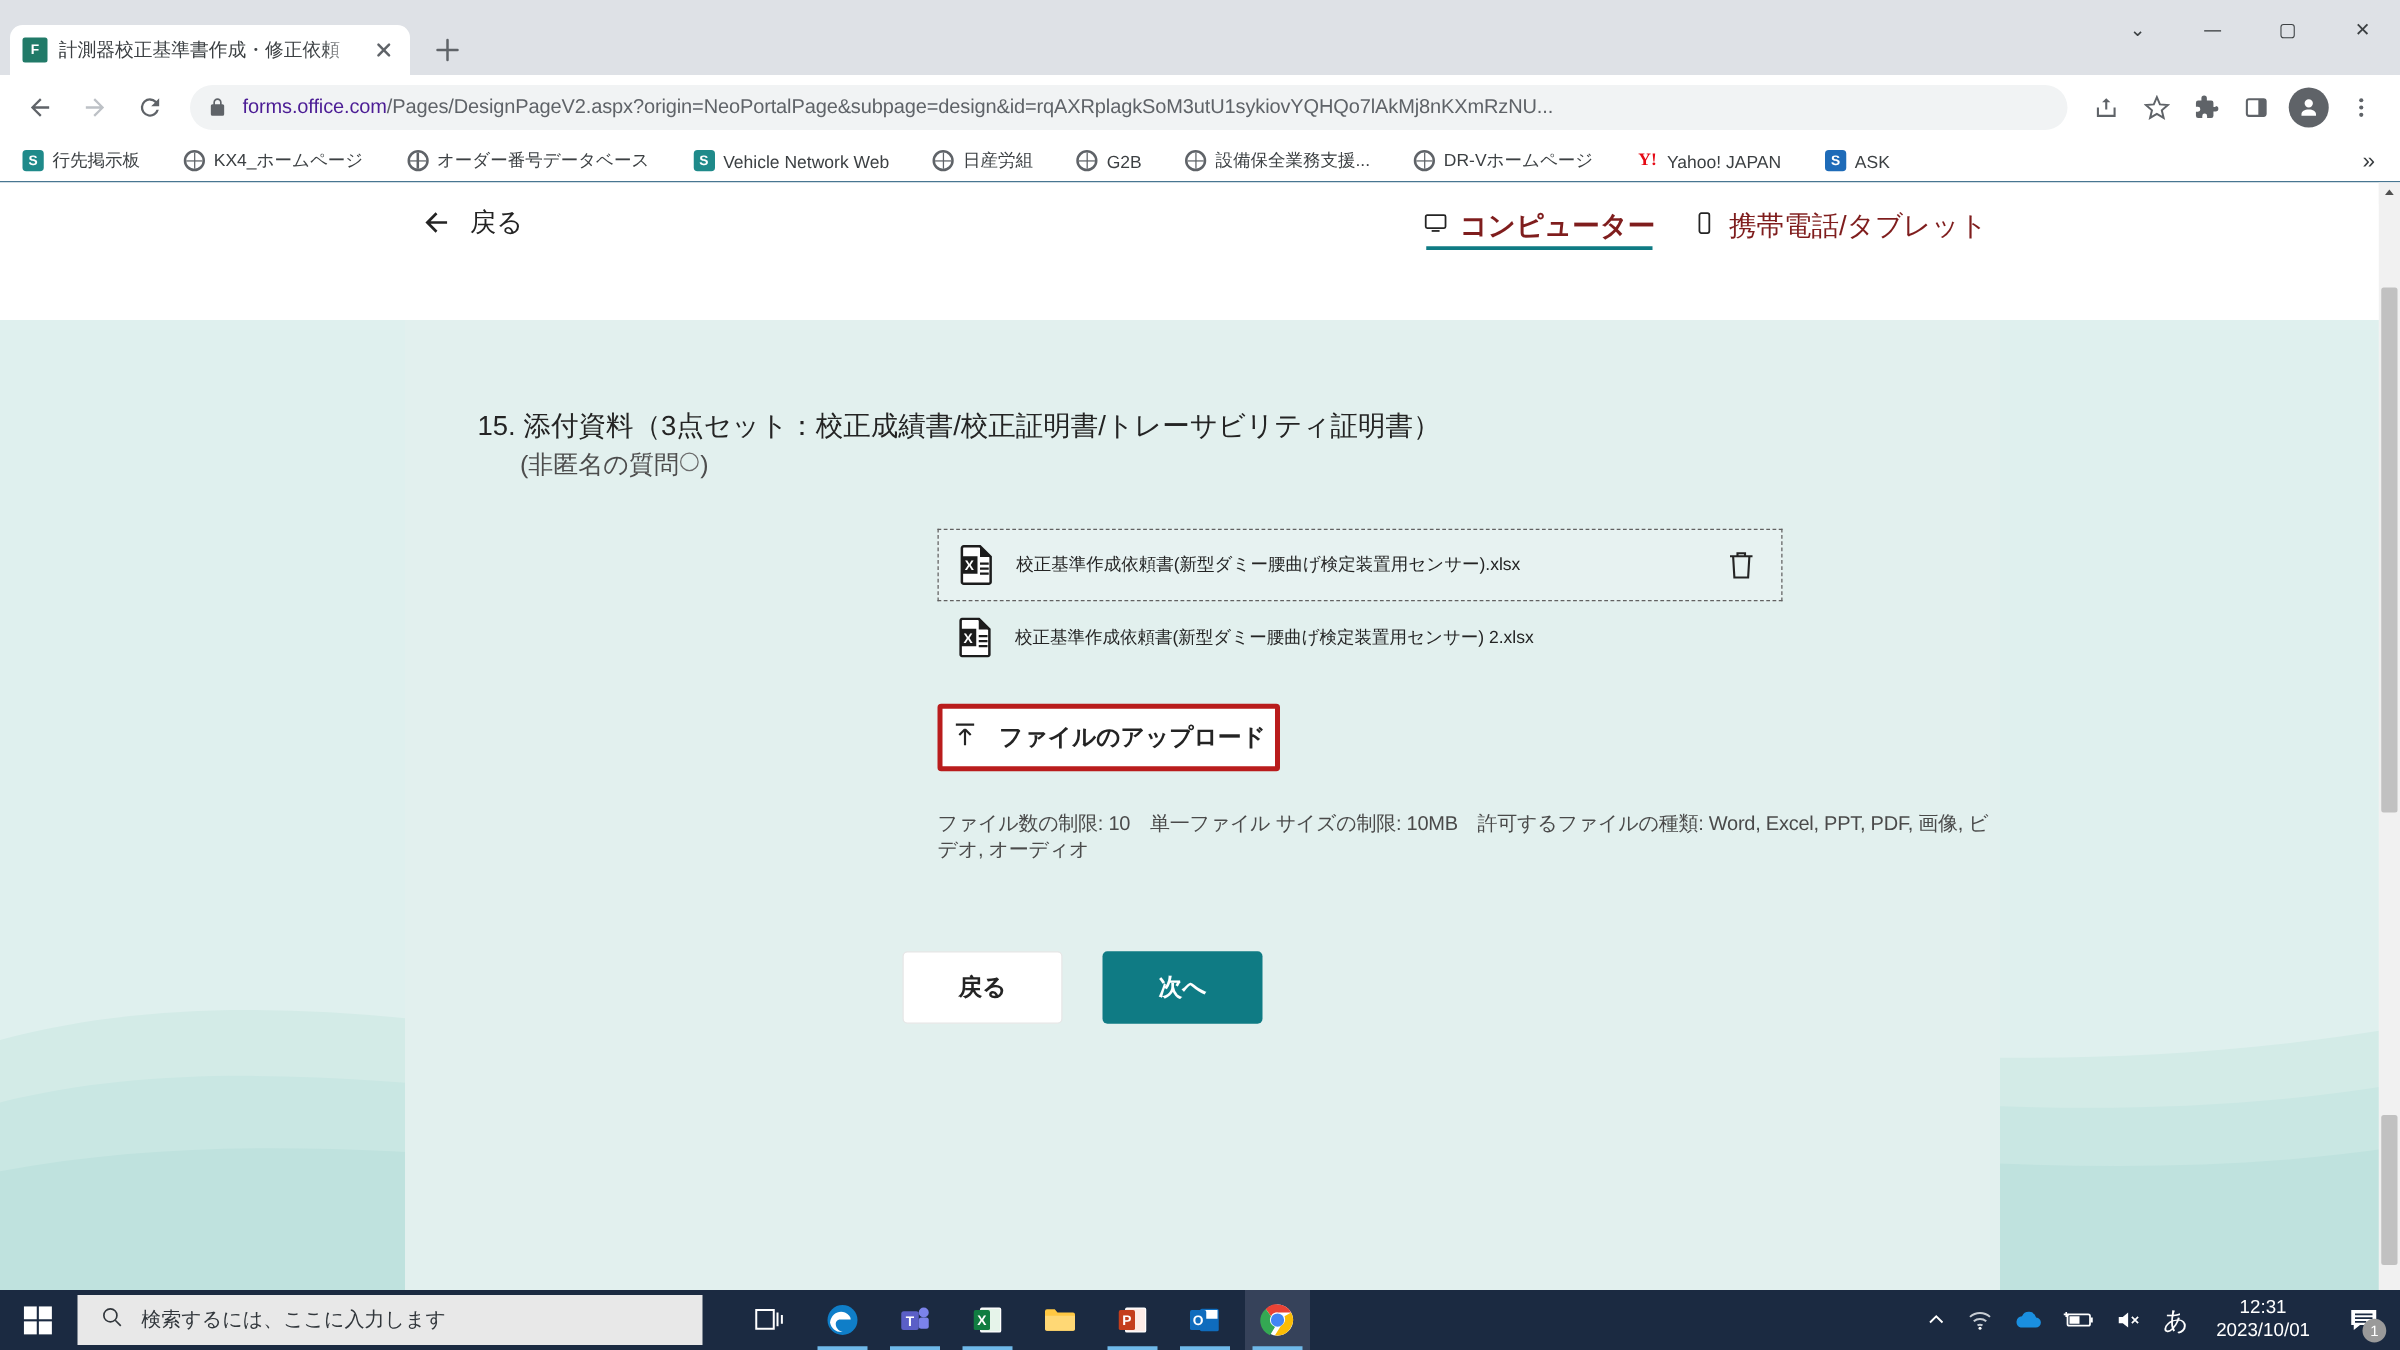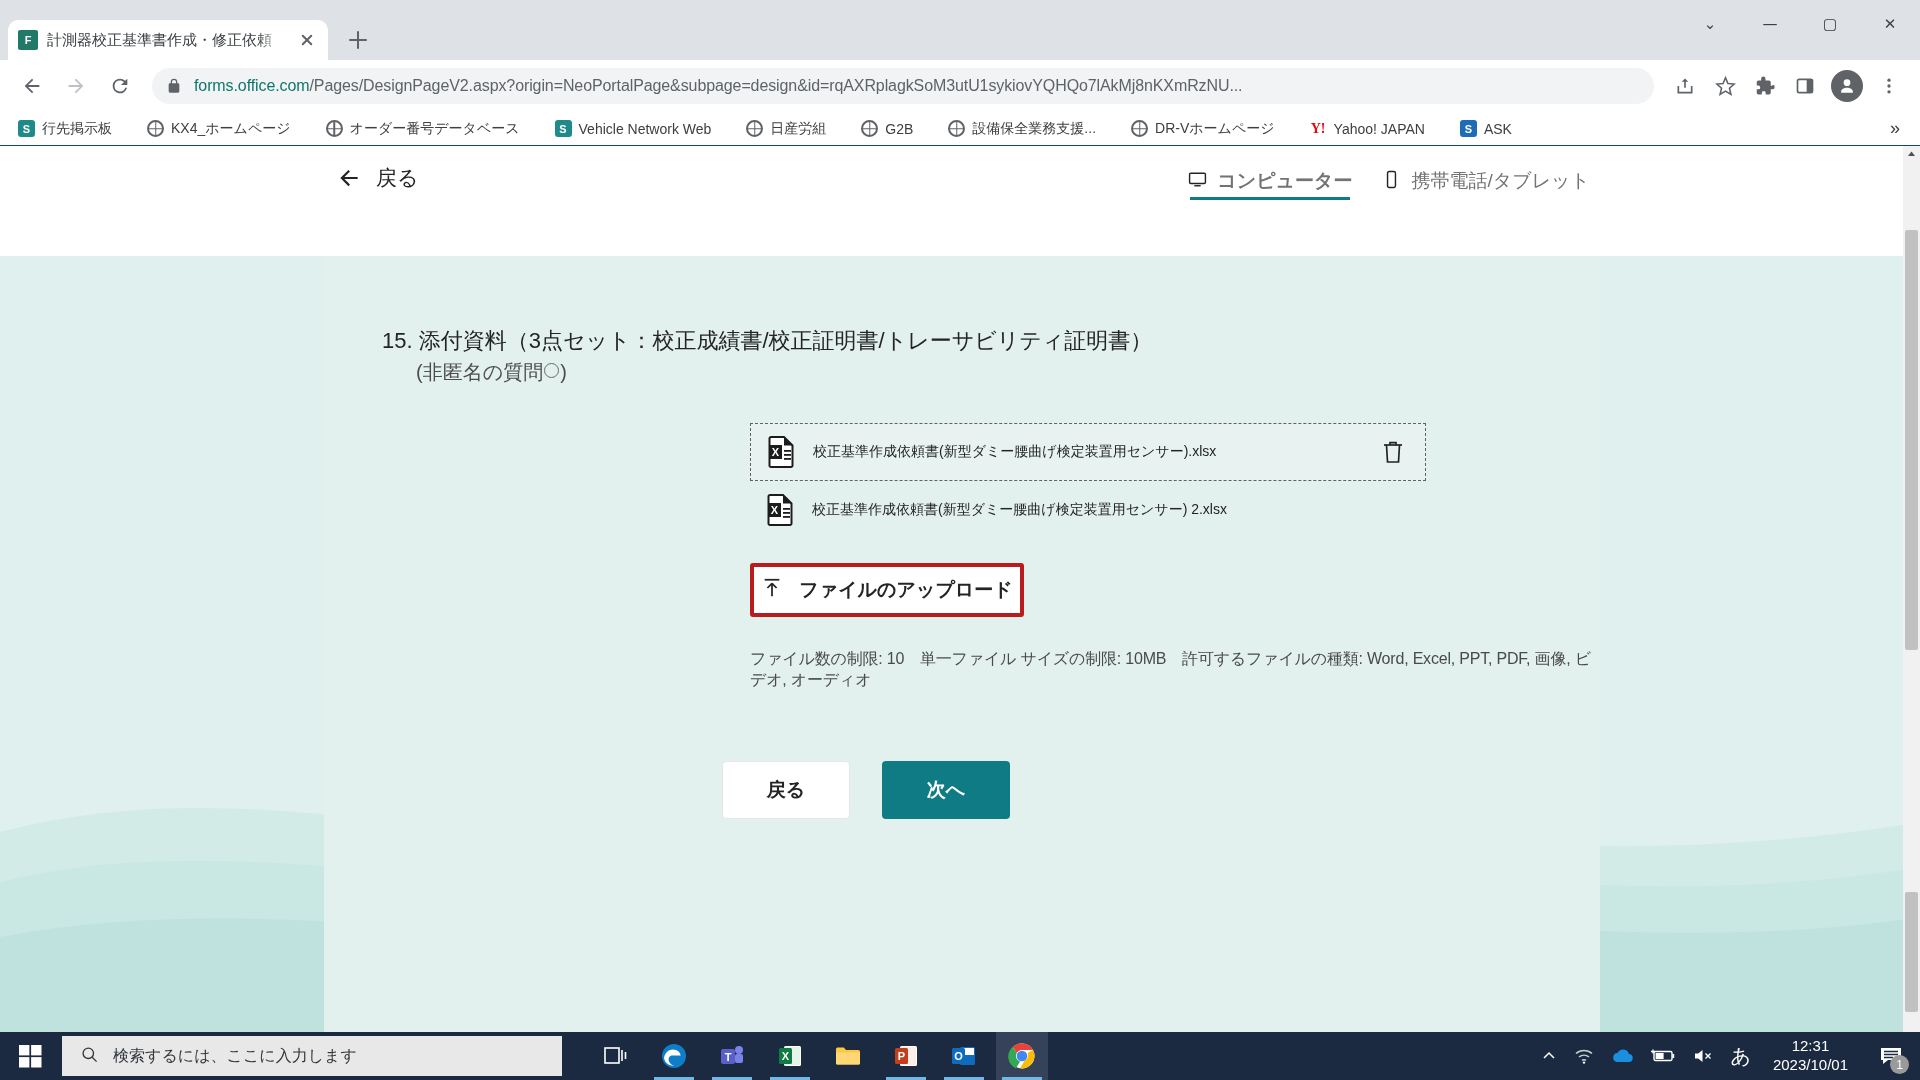--- a/index.html
+++ b/index.html
@@ -53,21 +53,21 @@
   .navbtn { width: 40px; height: 40px; display:flex; align-items:center; justify-content:center;
             border-radius: 50%; color:#5f6368; }
   .navbtn svg { display:block; }
   .omnibox {
     flex: 1; height: 36px; background: #f1f3f4; border-radius: 18px;
     display: flex; align-items: center; padding: 0 14px; gap: 12px; margin: 0 8px;
     overflow: hidden;
   }
   .omni-url { font-size: 16px; color: #202124; white-space: nowrap; overflow: hidden;
               text-overflow: clip; letter-spacing: -0.1px; }
-  .omni-url .host { color: #0f766e; }
+  .omni-url .host { color: #4c1d95; }
   .omni-url .path { color: #5f6368; }
   .omni-right { display:flex; align-items:center; gap: 2px; }
   .tb-icon { width: 38px; height: 38px; display:flex; align-items:center; justify-content:center; color:#5f6368;}
   .avatar-btn { width:32px;height:32px;border-radius:50%;background:#5f6368;display:flex;
                 align-items:center;justify-content:center;margin:0 5px;}
 
   .bookmarks {
     height: 34px; background: #fff; display: flex; align-items: center;
     padding: 0 10px; gap: 19px; border-bottom: 1px solid #0c4a6e;
   }
@@ -96,21 +96,21 @@
   #page { flex:1; background:#fff; position: relative; overflow:hidden; }
   .page-header {
     height: 64px; background:#fff; display:flex; align-items:center;
     padding: 0 36px 0 0; position: relative;
   }
   .back-link { display:flex; align-items:center; gap:14px; margin-left: 336px; }
   .back-arrow { width: 26px; height: 26px; position:relative; }
   .back-label { font-size: 21px; color:#242424; }
   .preview-tabs { position:absolute; right: 330px; top: 0; height: 64px; display:flex; align-items:center; gap: 30px;}
   .ptab { display:flex; align-items:center; gap:10px; height:64px; padding-top: 6px; position:relative; }
-  .ptab-label { font-size: 19px; color:#737373; }
+  .ptab-label { font-size: 22px; color:#7f1d1d; }
   .ptab.active .ptab-label { font-weight: bold; }
   .ptab.active::after {
     content:""; position:absolute; left:2px; right:2px; bottom: 10px; height: 3px; background:#0f7b84;
   }
   .form-canvas {
     position:absolute; left:0; right:0; top:64px; bottom:0; background:#dff0ee;
     overflow:hidden;
     margin-top:46px;
   }
   .wave { position:absolute; left:0; right:0; bottom:0; height: 320px; }

